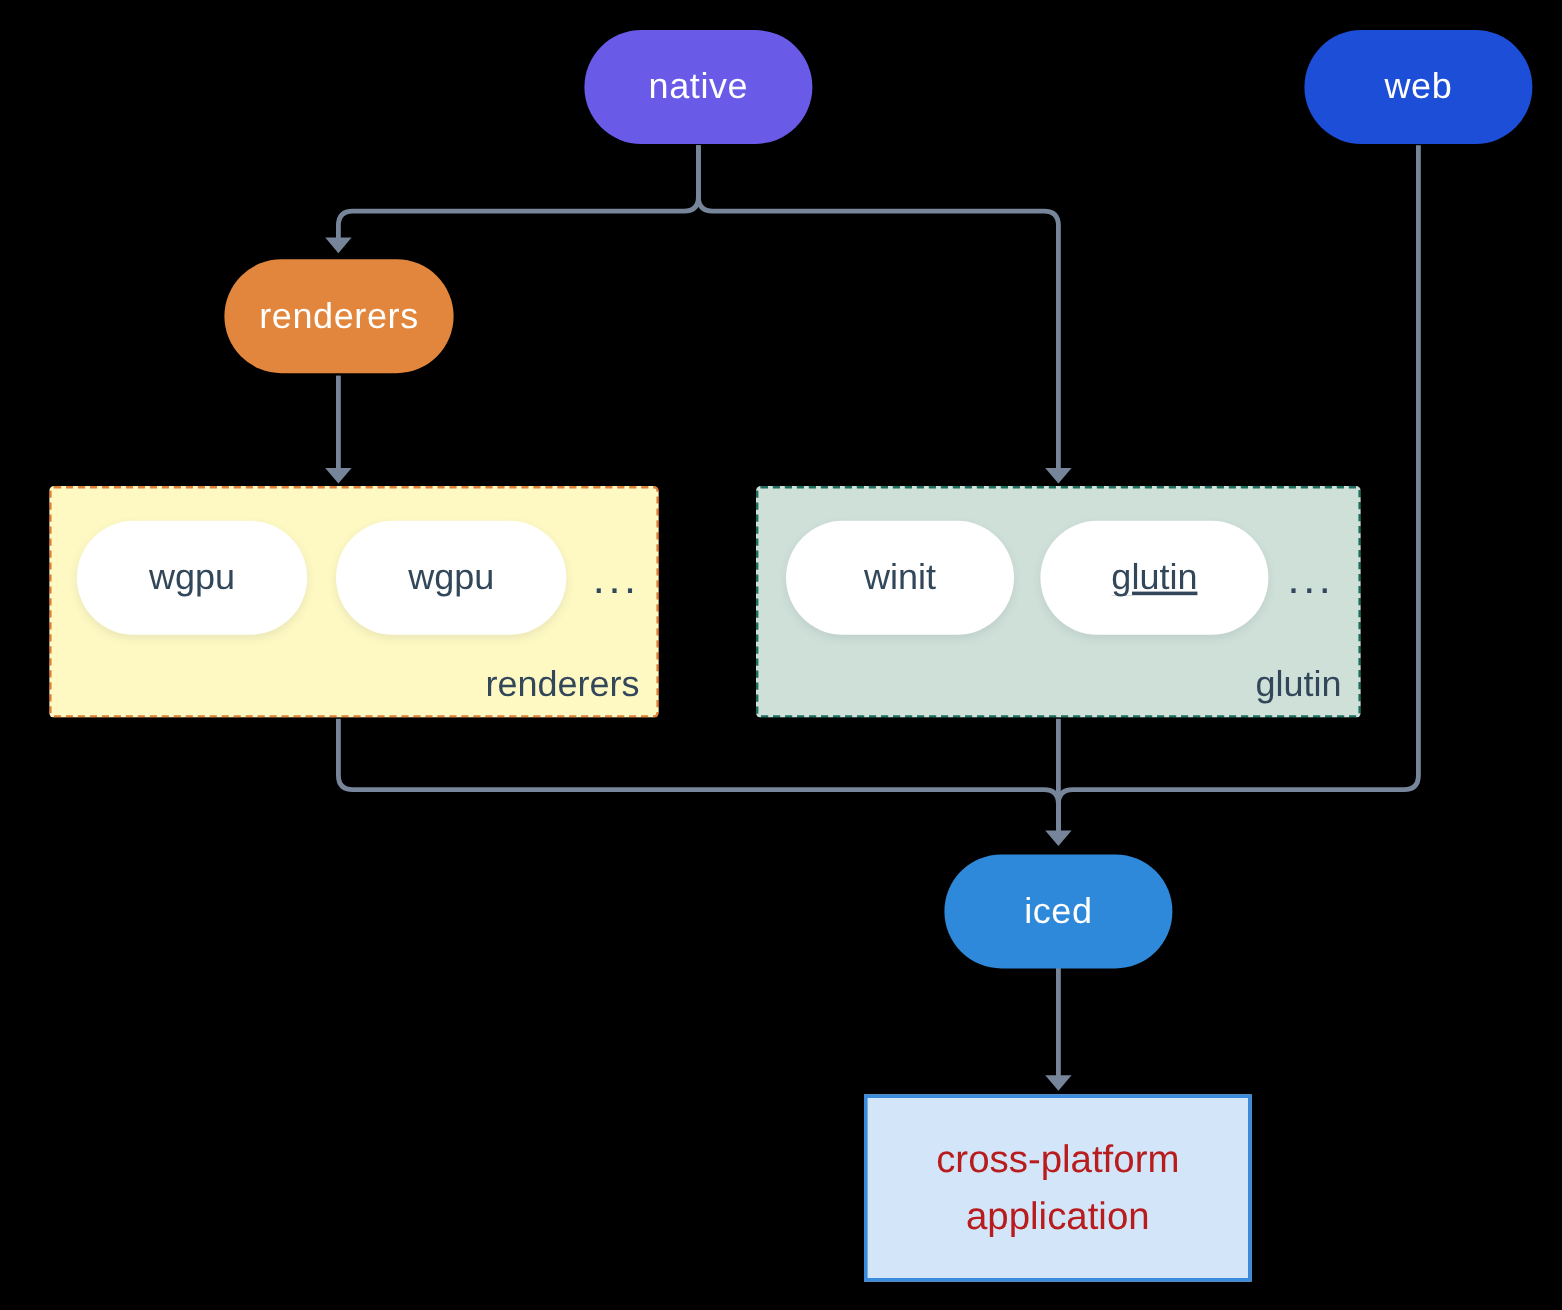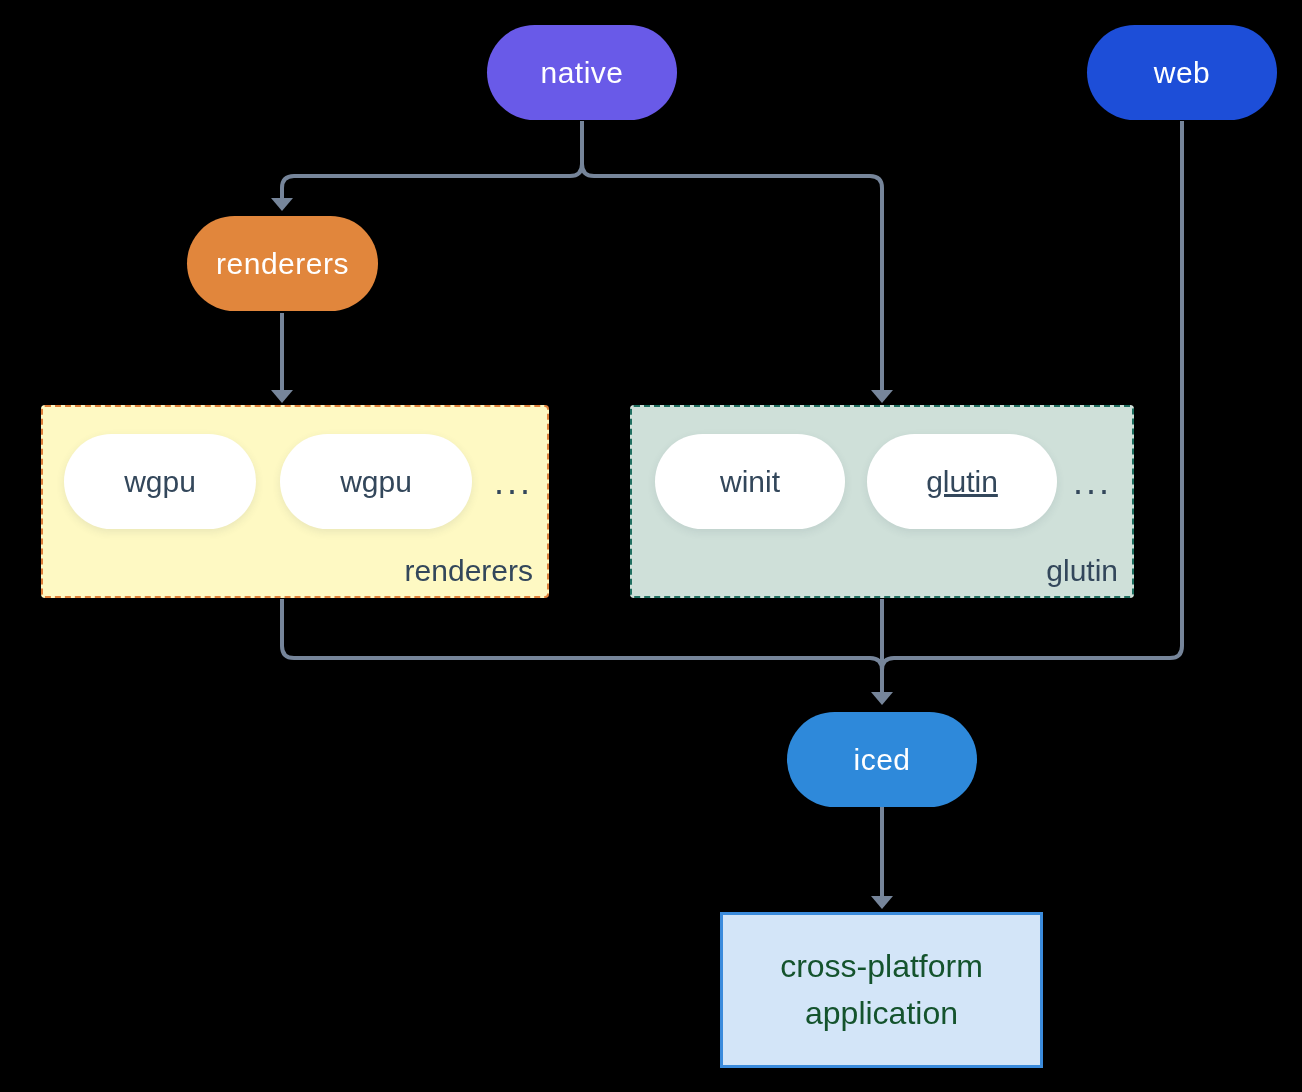--- a/index.html
+++ b/index.html
@@ -75,21 +75,21 @@
 
   .app-box{
     position:absolute;
     left:720px;top:912px;
     width:323px;height:156px;
     box-sizing:border-box;
     background:#D3E5F8;
     border:3px solid #3B8BDC;
     display:flex;flex-direction:column;align-items:center;justify-content:center;
     font-size:32px;line-height:47px;
-    color:#14532d;
+    color:#b91c1c;
     text-align:center;
   }
 </style>
 </head>
 <body>
 
 <div class="canvas">
 
   <svg class="arrows" viewBox="0 0 1302 1092">
     <g stroke="#76859A" stroke-width="4" fill="none">

